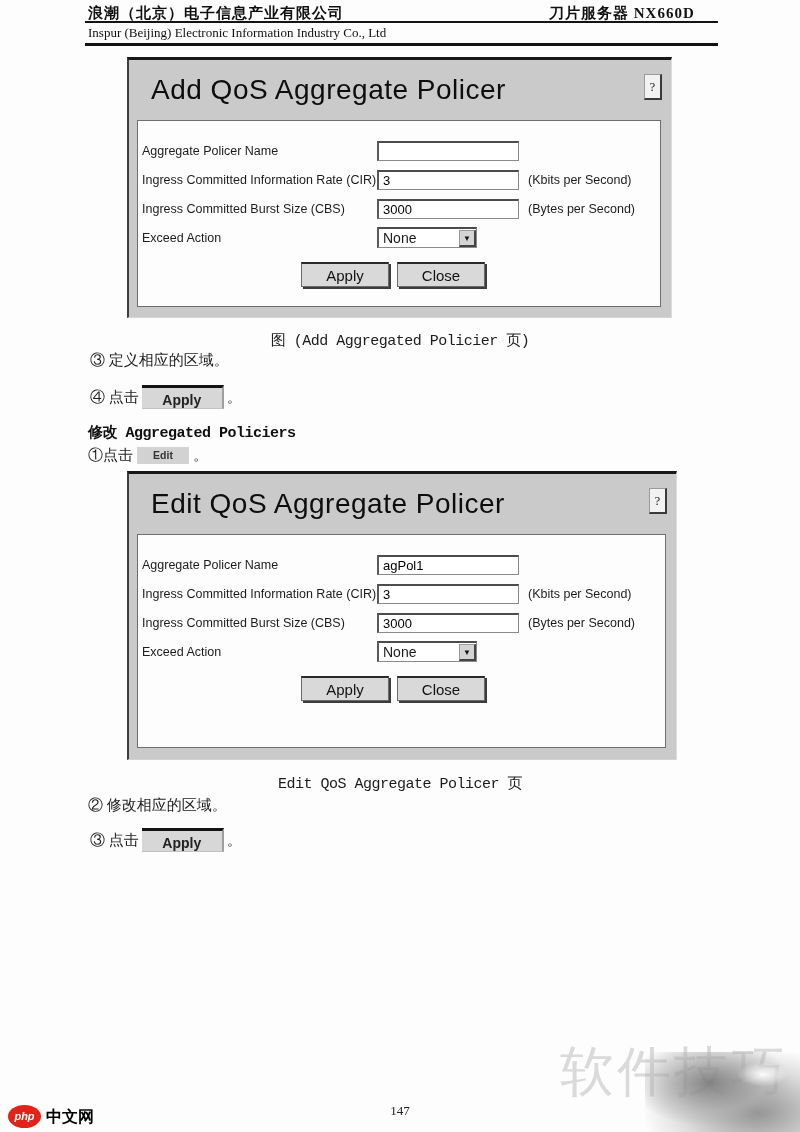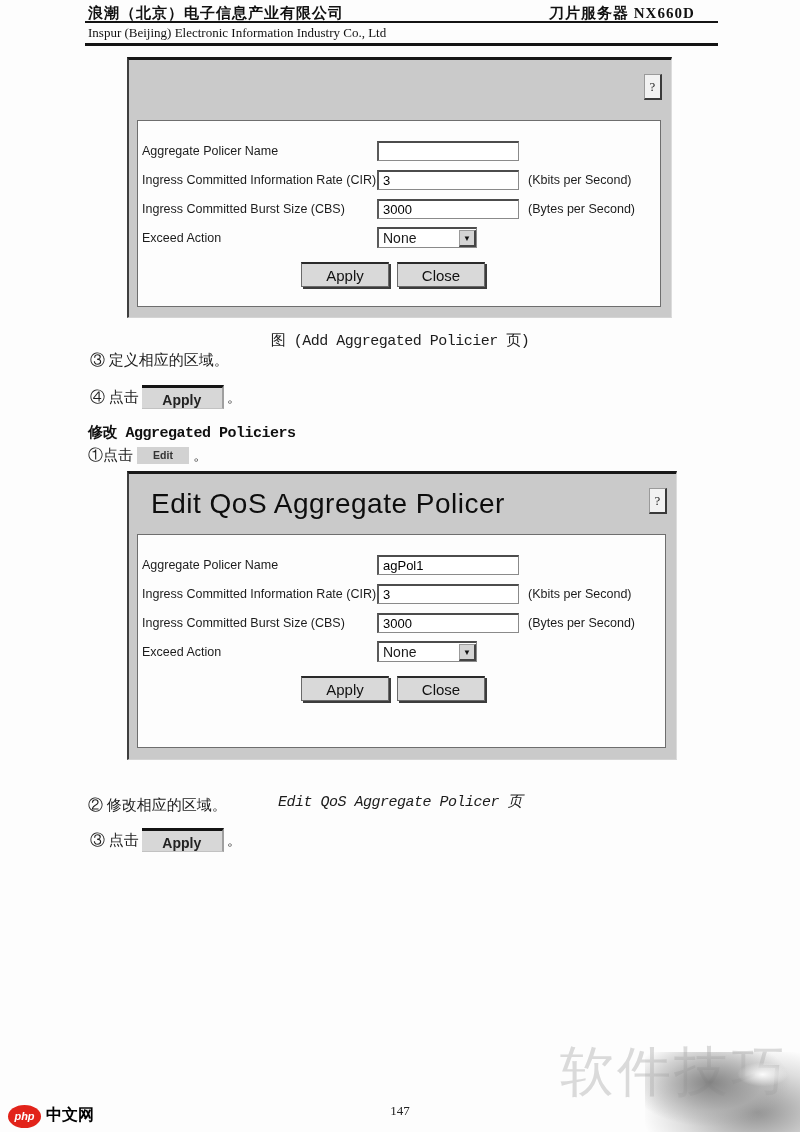--- a/index.html
+++ b/index.html
@@ -46,40 +46,40 @@
   .dlg-buttons { display:flex; gap:8px; margin:10px 0 0 163px; }
   .btn95 { width:88px; height:25px; background:#d9d9d9; color:#111;
            border:1px solid #6a6a6a; border-top:2px solid #2a2a2a;
            box-shadow:2px 2px 0 #3c3c3c; font:15px "Liberation Sans", sans-serif;
            text-align:center; cursor:pointer; }
 
   
   .caption { position:absolute; left:0; width:800px; text-align:center;
              font:15px "Liberation Mono", monospace; color:#1c1c1c; letter-spacing:-.5px; }
   .cap-add { top:331px; }
-  .cap-edit { top:792px;font-style:italic; }
+  .cap-edit { top:774px; }
   .step { position:absolute; font:15px "Liberation Serif", serif; color:#1c1c1c; display:flex; align-items:center; }
   .st-3a { left:90px; top:351px; }
   .st-4a { left:90px; top:383px; height:28px; }
   .sec-head { position:absolute; left:88px; top:423px; font:bold 15px "Liberation Mono", monospace; color:#101010; letter-spacing:-.5px; }
   .st-1b { left:88px; top:445px; height:20px; }
   .st-2b { left:88px; top:796px; }
   .st-3b { left:90px; top:826px; height:28px;justify-content:flex-end; }
   .inline-apply { display:inline-block; width:82px; height:24px; margin:0 3px;
                   background:#d7d7d7; border-top:3px solid #141414; border-right:2px solid #9f9f9f;
                   border-bottom:1px solid #c2c2c2;
                   font:600 14px "Liberation Sans", sans-serif; text-align:center; line-height:24px; color:#222; }
   .inline-edit { display:inline-block; width:52px; height:17px; margin:0 4px;
                  background:#d2d2d2; font:bold 10.5px "Liberation Sans", sans-serif;
                  text-align:center; line-height:17px; color:#333; }
 
   
   .pagenum { position:absolute; left:0; top:1103px; width:800px; text-align:center;
              font:13px "Liberation Serif", serif; color:#222; }
-  .logo { position:absolute; left:8px; top:1105px; display:flex; align-items:flex-start; gap:5px; }
+  .logo { position:absolute; left:8px; top:1105px; display:flex; align-items:flex-end; gap:5px; }
   .logo-ball { width:33px; height:23px; background:#e2231a; border-radius:50%;
                color:#fff; font:bold italic 11px "Liberation Sans", sans-serif;
                text-align:center; line-height:23px; }
   .logo-cn { font:bold 16px "Liberation Sans", sans-serif; color:#000000; }
   .watermark { position:absolute; left:560px; top:1036px; font:54px "Liberation Serif", serif;
                color:#dadada; letter-spacing:3px; white-space:nowrap; }
   .blob { position:absolute; left:645px; top:1052px; width:155px; height:80px;
           background:
             radial-gradient(ellipse 34px 16px at 76% 28%, rgba(255,255,255,.95), rgba(255,255,255,0) 75%),
             radial-gradient(ellipse 95px 52px at 42% 38%, rgba(118,118,118,.85), rgba(172,172,172,.55) 55%, rgba(225,225,225,0) 85%),
@@ -89,20 +89,21 @@
 <body>
 
 <div class="hdr-cn">浪潮（北京）电子信息产业有限公司</div>
 <div class="hdr-model">刀片服务器 NX660D</div>
 <div class="hdr-rule1"></div>
 <div class="hdr-en">Inspur (Beijing) Electronic Information Industry Co., Ltd</div>
 <div class="hdr-rule2"></div>
 
 <div class="dlg dlg-add">
   <div class="dlg-titlebar">
+    <span class="dlg-title">Add QoS Aggregate Policer</span>
     <button class="dlg-help">?</button>
   </div>
   <div class="dlg-panel">
     <div class="dlg-row">
       <span class="dlg-label">Aggregate Policer Name</span>
       <input class="dlg-input" value="" style="">
     </div>
     <div class="dlg-row">
       <span class="dlg-label">Ingress Committed Information Rate (CIR)</span>
       <input class="dlg-input" value="3" style="">

